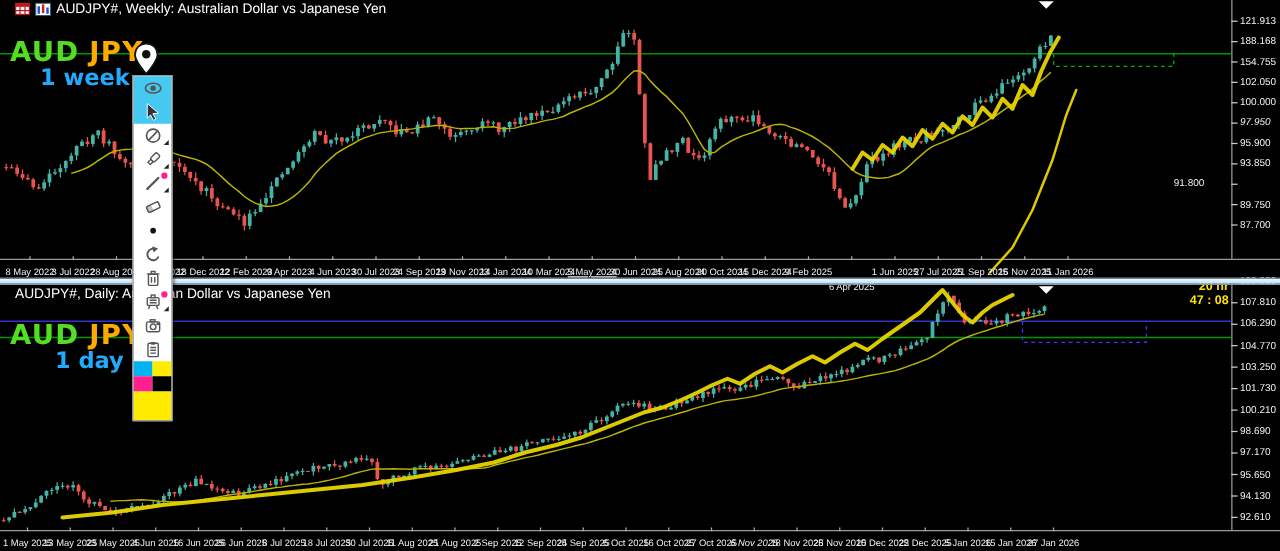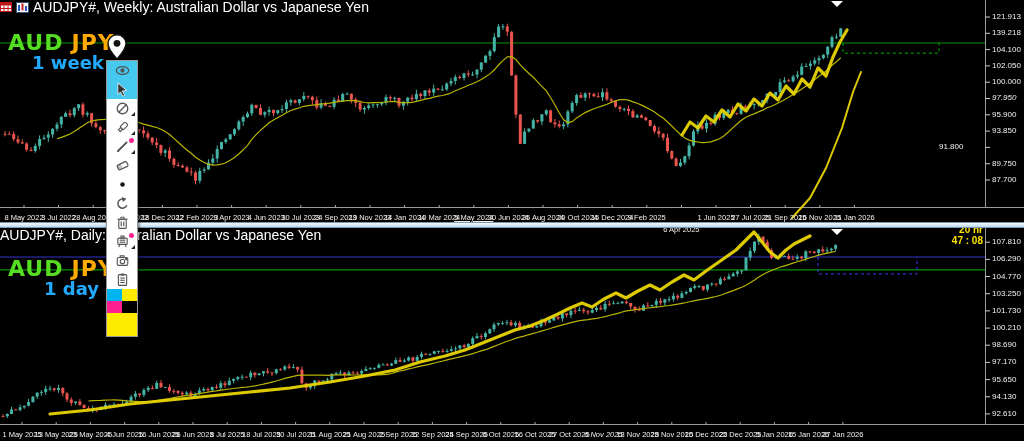--- a/index.html
+++ b/index.html
@@ -1,20 +1,20 @@
 <!DOCTYPE html>
 <html><head>
 <meta charset="utf-8">
 <style>
   html,body{margin:0;padding:0;background:#222;}
   .stage{position:relative;width:1024px;height:441px;background:#000;overflow:hidden;
          font-family:"Liberation Sans",sans-serif;}
   svg.overlay{position:absolute;left:0;top:0;z-index:1;}
   .titlebar{position:absolute;left:0;width:100%;height:14px;display:flex;align-items:center;
-            gap:4px;padding-left:0;box-sizing:border-box;color:#fff;font-size:14px;z-index:3;}
+            gap:4px;padding-left:12px;box-sizing:border-box;color:#fff;font-size:11px;z-index:3;}
   .titlebar .ticon{display:inline-block;line-height:0;}
   .pairtext{position:absolute;z-index:3;font-weight:bold;font-size:22px;letter-spacing:1px;
             font-family:"DejaVu Sans",sans-serif;white-space:nowrap;}
   .pairtext .base{color:#55dd22;}
   .pairtext .quote{color:#ffaa00;margin-left:8px;}
   .tftext{position:absolute;z-index:3;font-weight:bold;font-size:18px;color:#22aaff;
           font-family:"DejaVu Sans",sans-serif;white-space:nowrap;}
   .countdown{position:absolute;right:41px;top:224px;z-index:3;text-align:right;color:#ffe400;
              font-weight:bold;font-size:10px;line-height:1.1;}
   .plabel{position:absolute;color:#f0f0f0;font-size:8px;line-height:8px;transform:translateY(-50%);
@@ -949,22 +949,22 @@
   </div>
   <div class="tftext" style="left:44px;top:278px;">1 day</div>
 
   <div class="countdown">
     <div>20 hr</div>
     <div>47 : 08</div>
   </div>
 
   <div id="w-price-axis">
       <div class="plabel" style="left: 992px; top: 17px;">121.913</div>
-      <div class="plabel" style="left: 992px; top: 33.2995px;">139.218</div>
-      <div class="plabel" style="left: 992px; top: 49.5991px;">104.100</div>
+      <div class="plabel" style="left: 992px; top: 33.2995px;">188.168</div>
+      <div class="plabel" style="left: 992px; top: 49.5991px;">154.755</div>
       <div class="plabel" style="left: 992px; top: 65.8987px;">102.050</div>
       <div class="plabel" style="left: 992px; top: 82.1982px;">100.000</div>
       <div class="plabel" style="left: 992px; top: 98.4977px; font-style: italic;">97.950</div>
       <div class="plabel" style="left: 992px; top: 114.797px;">95.900</div>
       <div class="plabel" style="left: 992px; top: 131.097px;">93.850</div>
       <div class="plabel" style="left: 939px; top: 147.396px; text-align: center;">91.800</div>
       <div class="plabel" style="left: 992px; top: 163.696px;">89.750</div>
       <div class="plabel" style="left: 992px; top: 179.995px;">87.700</div>
     </div>
   <div id="d-price-axis">

